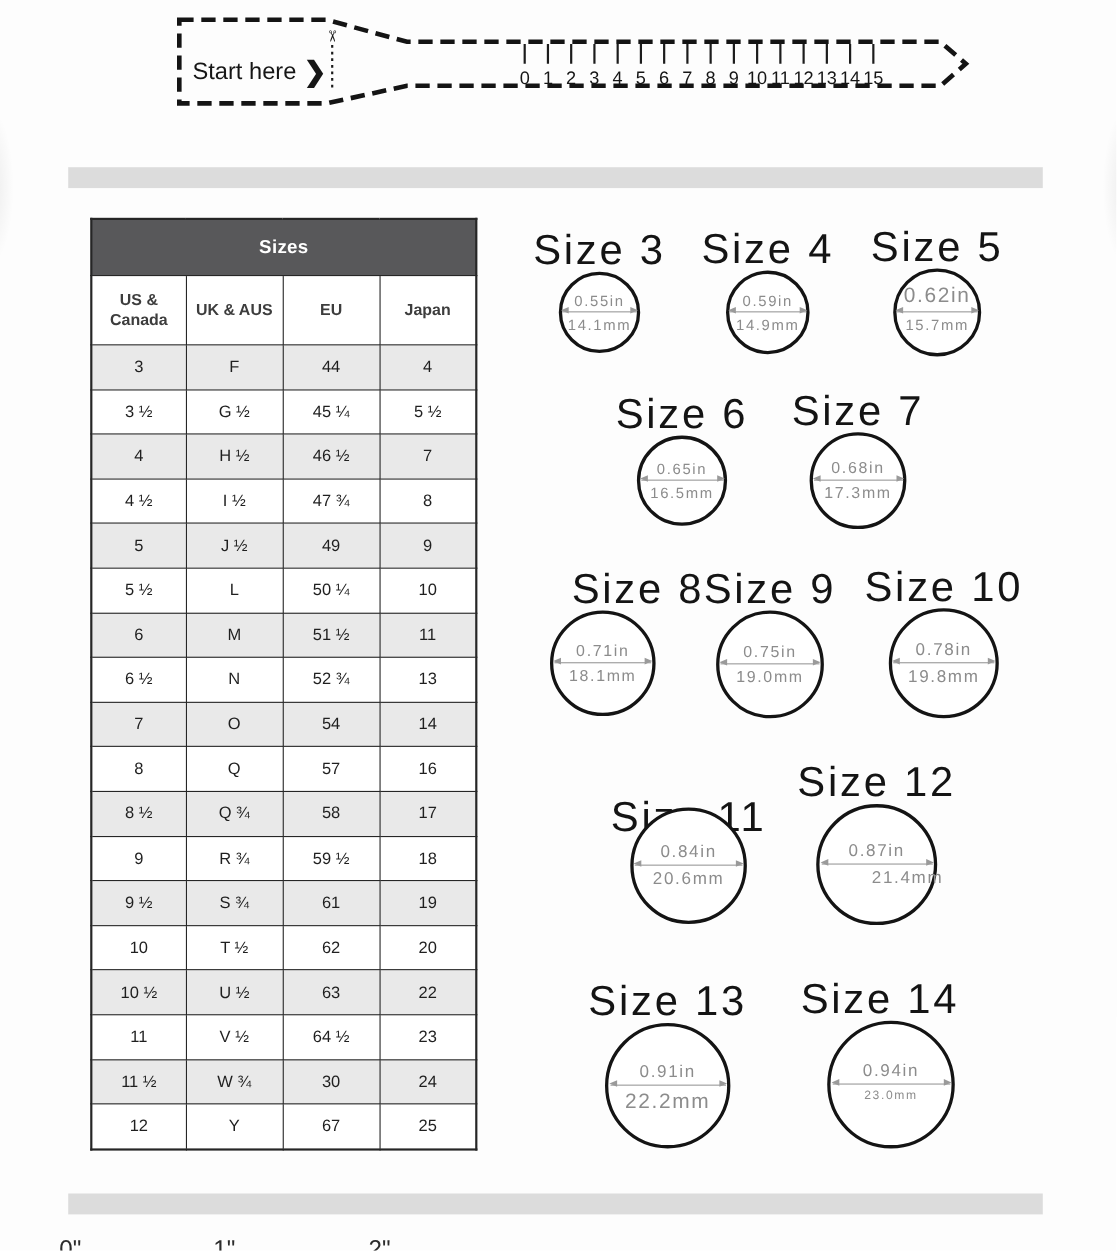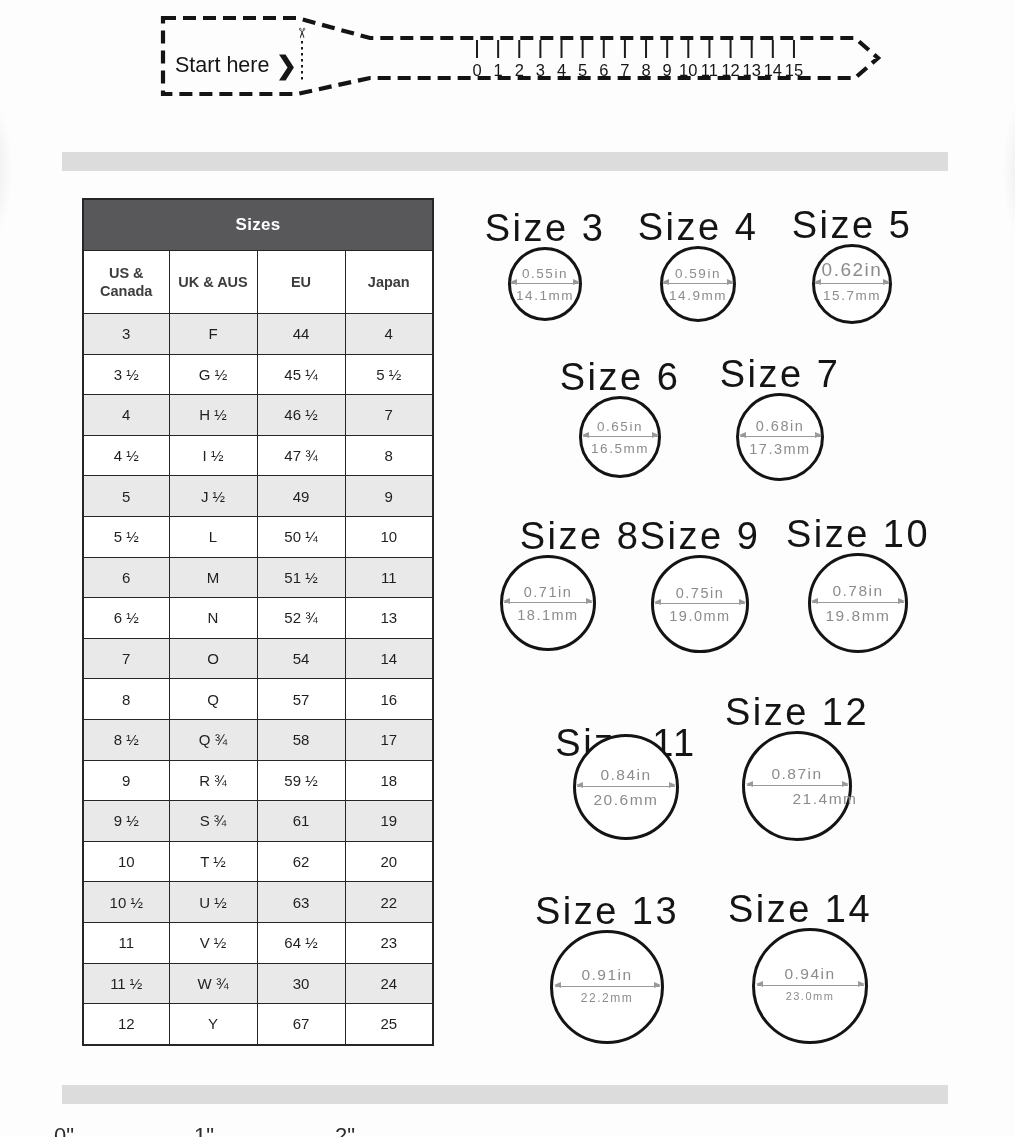--- a/index.html
+++ b/index.html
@@ -317,21 +317,21 @@
         <div class="ring-arrow" style="left: 746.5px; top: 785px; width: 101px;">
           <span class="ring-in" style="top: -3px; font-size: 15.5px;">0.87in</span>
           <span class="ring-mm" style="top: 4px; font-size: 15.5px; margin-left: 28px;">21.4mm</span>
         </div>
       </div>
       <div>
         <div class="ring-title" style="left: 607px; top: 890px;">Size 13</div>
         <div class="ring-circle" style="left: 550px; top: 930px; height: 114px; width: 114px;"></div>
         <div class="ring-arrow" style="left: 554.5px; top: 986px; width: 105px;">
           <span class="ring-in" style="top: -3px; font-size: 15.5px;">0.91in</span>
-          <span class="ring-mm" style="top: 4px; font-size: 12px;">22.2mm</span>
+          <span class="ring-mm" style="top: 4px; font-size: 19px;">22.2mm</span>
         </div>
       </div>
       <div>
         <div class="ring-title" style="left: 764px; top: 888px; margin-left: 36px;">Size 14</div>
         <div class="ring-circle" style="left: 752px; top: 928px; height: 116px; width: 116px;"></div>
         <div class="ring-arrow" style="left: 756.5px; top: 985px; width: 107px;">
           <span class="ring-in" style="top: -3px; font-size: 15.5px;">0.94in</span>
           <span class="ring-mm" style="top: 4px; font-size: 11px;">23.0mm</span>
         </div>
       </div>

